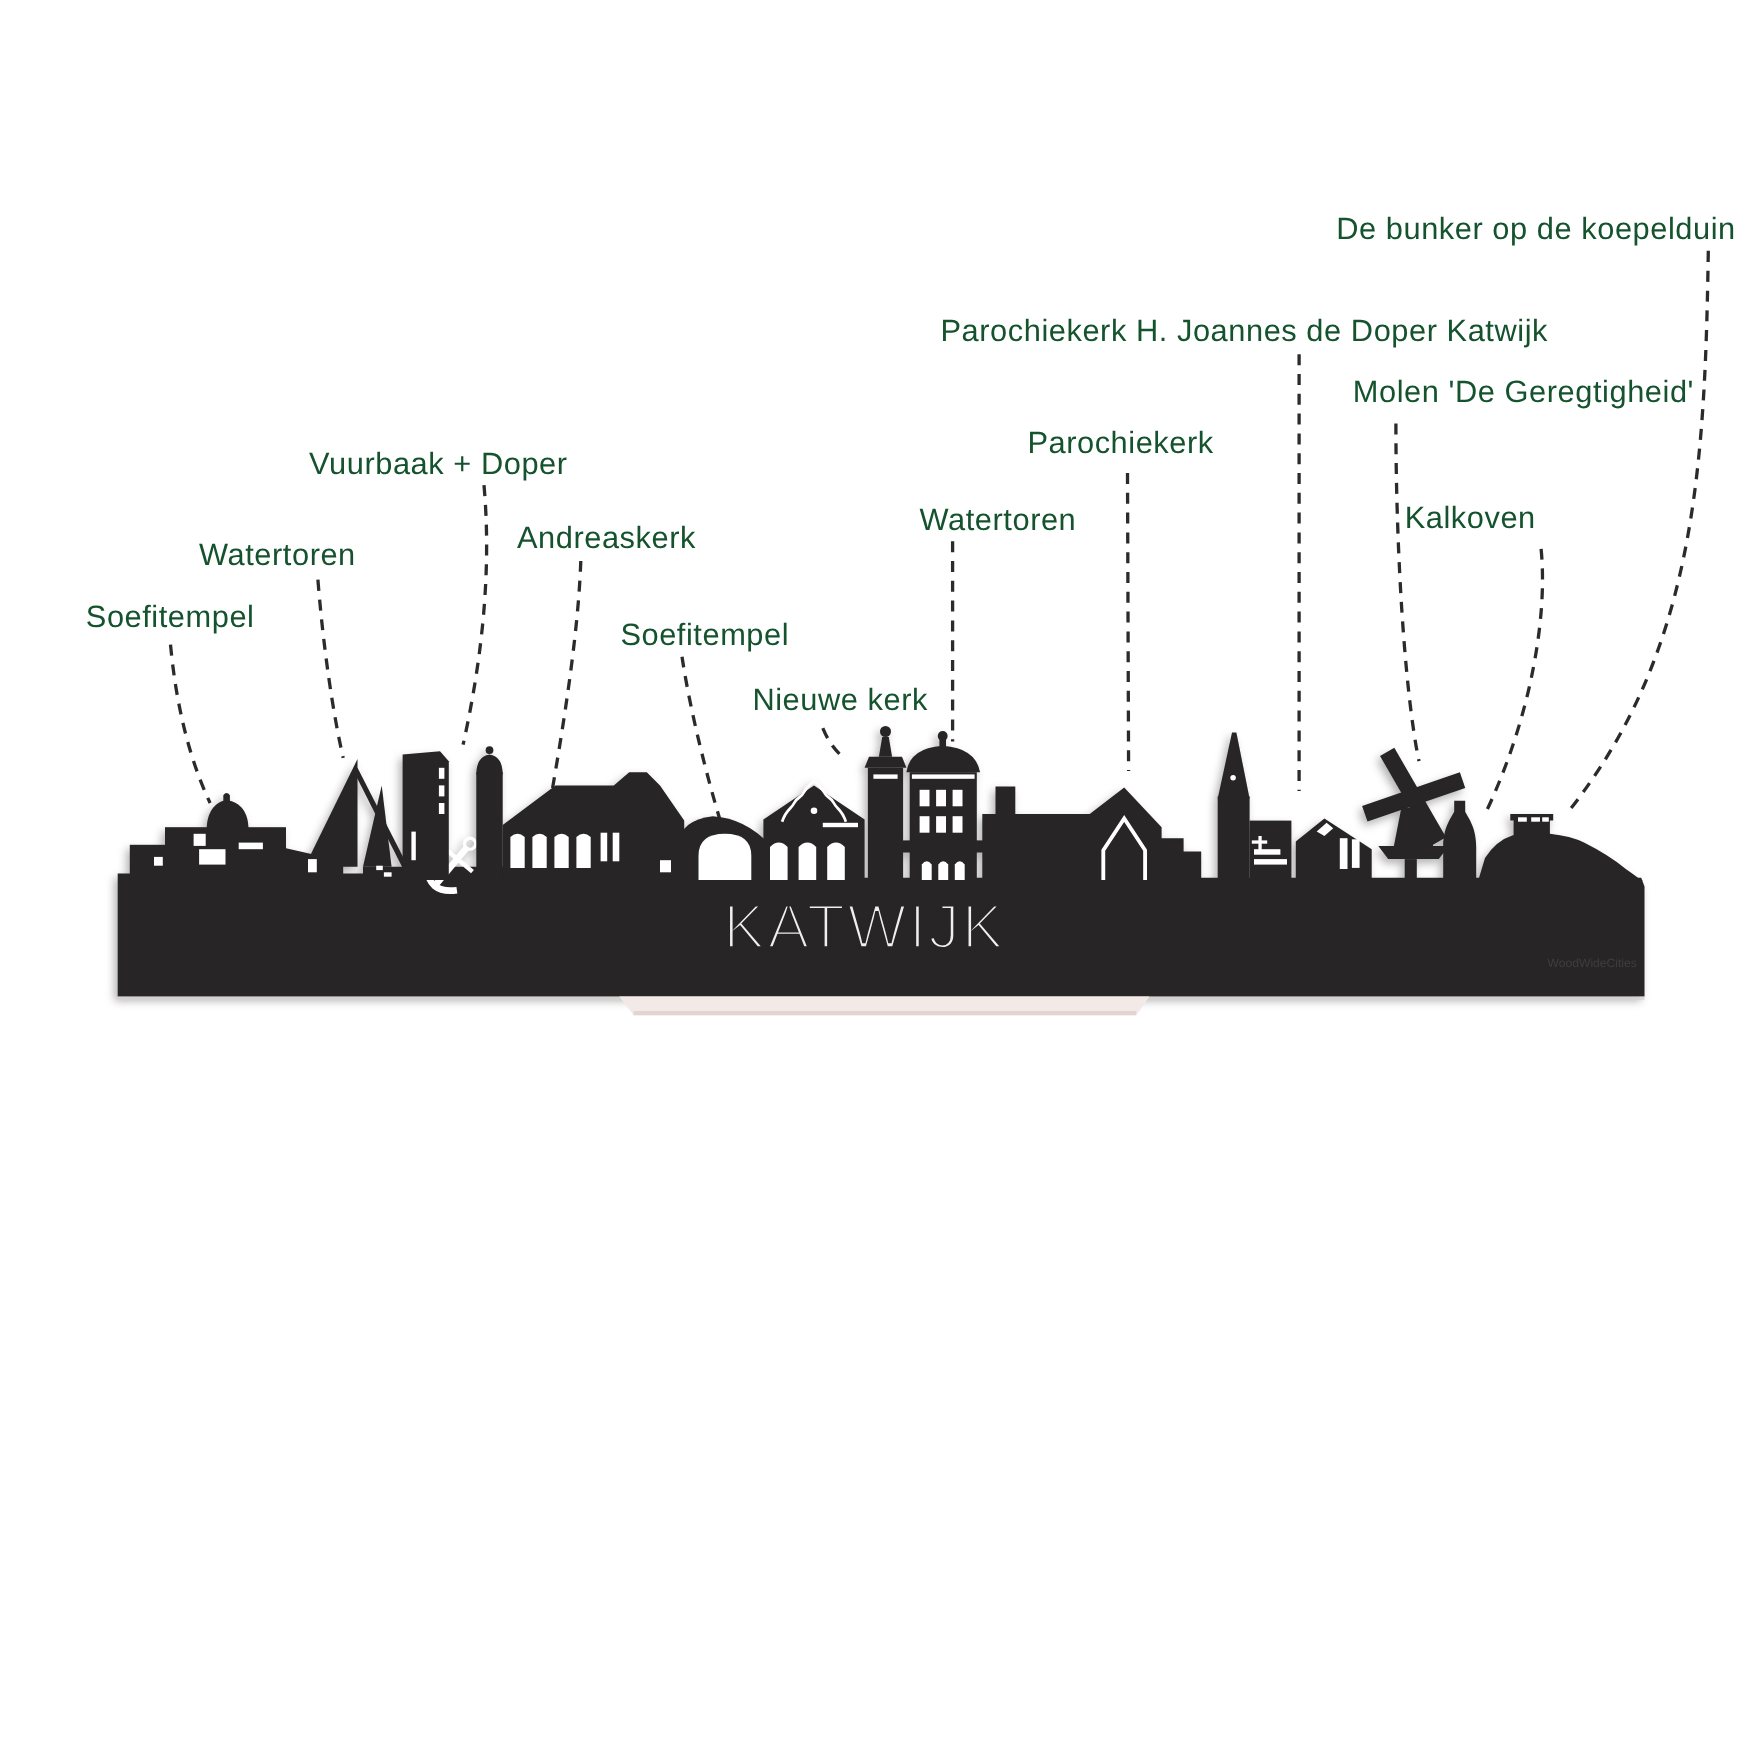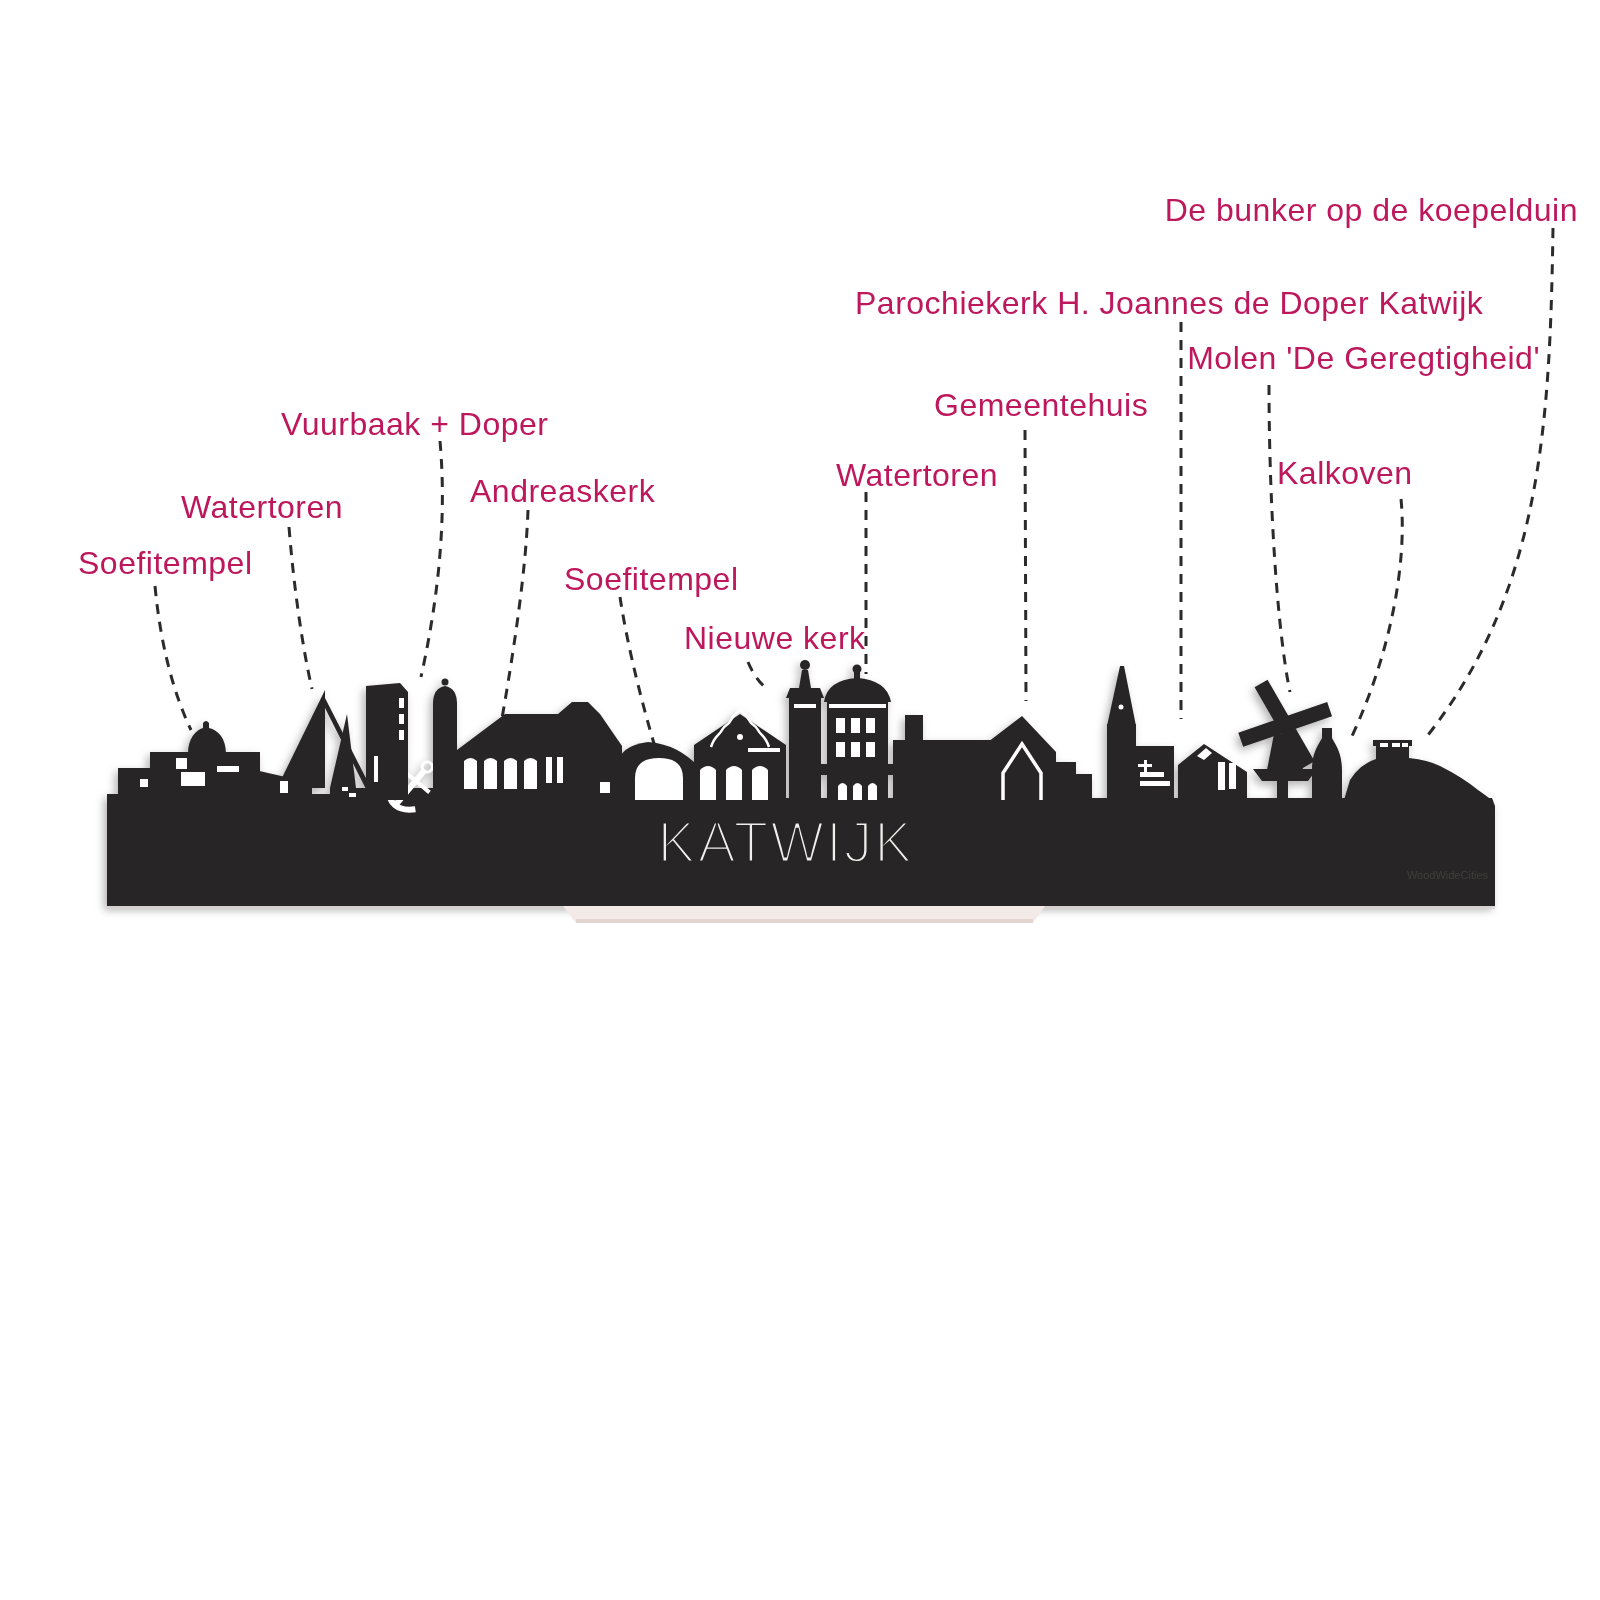--- a/index.html
+++ b/index.html
@@ -1,21 +1,21 @@
 <!DOCTYPE html>
 <html><head>
 <meta charset="utf-8">
 <style>
   html,body{margin:0;padding:0;background:#ffffff;}
   .canvas{
     position:relative;width:1600px;height:1600px;background:#ffffff;overflow:hidden;
     font-family:"Liberation Sans",sans-serif;
   }
   .lbl{
-    position:absolute;font-size:32px;line-height:1.1;color:#be185d;
+    position:absolute;font-size:28px;line-height:1.1;color:#14532d;
     letter-spacing:0.5px;white-space:nowrap;text-align:center;
   }
   .lbl-soefitempel{left:78px;top:546px;}
   .lbl-bomschuit{left:181px;top:490px;}
   .lbl-vuurbaak-anker{left:281px;top:407px;}
   .lbl-andreaskerk{left:470px;top:474px;}
   .lbl-tonnenpoort{left:564px;top:562px;}
   .lbl-nieuwe-kerk{left:684px;top:621px;}
   .lbl-watertoren{left:808px;top:458px;margin-left:28px;}
   .lbl-gemeentehuis{left:934px;top:388px;}
@@ -40,21 +40,21 @@
 
 <div class="canvas">
 
   <div class="lbl lbl-soefitempel">Soefitempel</div>
   <div class="lbl lbl-bomschuit">Watertoren</div>
   <div class="lbl lbl-vuurbaak-anker">Vuurbaak + Doper</div>
   <div class="lbl lbl-andreaskerk">Andreaskerk</div>
   <div class="lbl lbl-tonnenpoort">Soefitempel</div>
   <div class="lbl lbl-nieuwe-kerk">Nieuwe kerk</div>
   <div class="lbl lbl-watertoren">Watertoren</div>
-  <div class="lbl lbl-gemeentehuis">Gemeentehuis</div>
+  <div class="lbl lbl-gemeentehuis">Parochiekerk</div>
   <div class="lbl lbl-molen">Molen 'De Geregtigheid'</div>
   <div class="lbl lbl-parochiekerk">Parochiekerk H. Joannes de Doper Katwijk</div>
   <div class="lbl lbl-kalkoven">Kalkoven</div>
   <div class="lbl lbl-bunker">De bunker op de koepelduin</div>
 
   <svg width="1600" height="1600" viewBox="0 0 1600 1600">
 
     <g>
       <path class="leader" d="M155 586 C160 640 172 690 191 730"></path>
       <path class="leader" d="M289 527 C294 590 303 650 312 689"></path>

